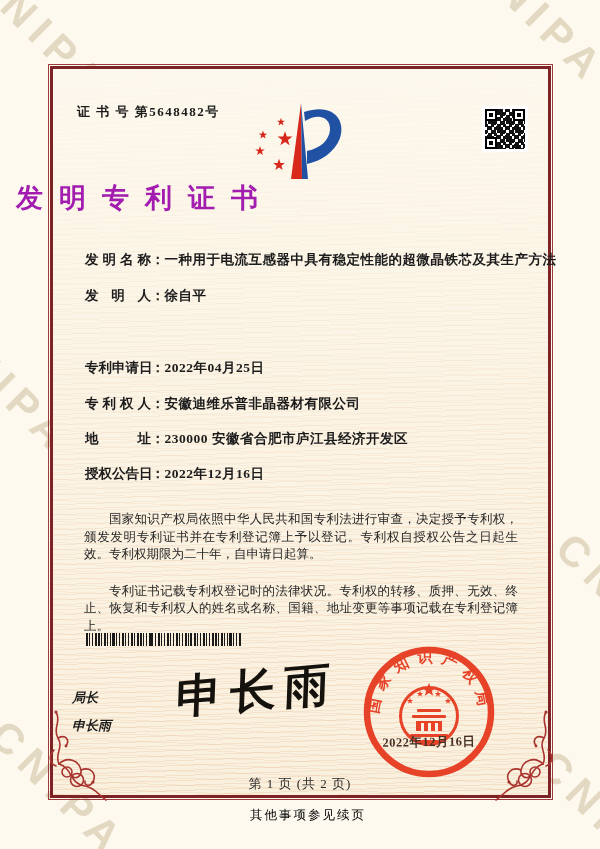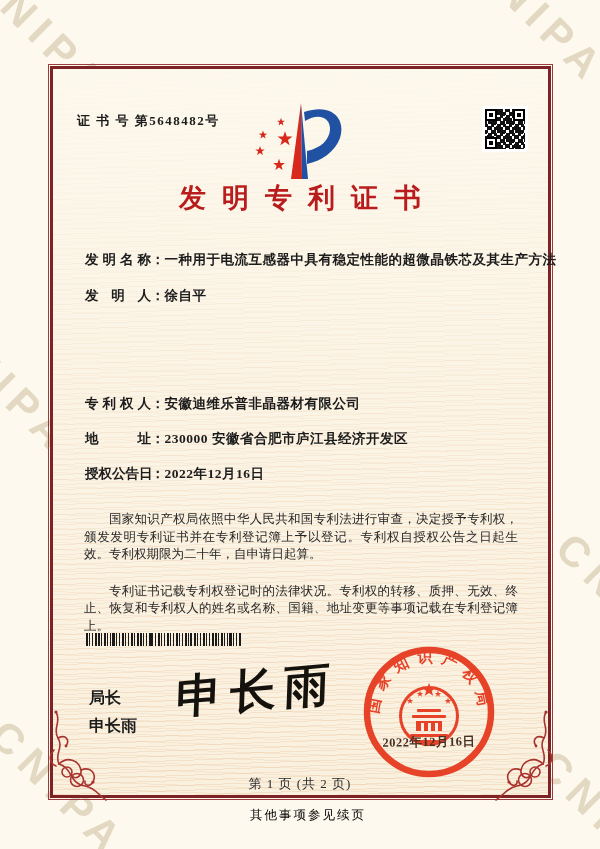--- a/index.html
+++ b/index.html
@@ -28,40 +28,40 @@
   .paper {
     position:absolute; inset:0;
     background-color:#faf0de;
     background-image:
       linear-gradient(180deg, rgba(253,249,238,0.95) 0%, rgba(253,249,238,0.45) 45%, rgba(250,236,215,0) 100%),
       repeating-linear-gradient(178deg, rgba(222,166,116,0.22) 0 1px, rgba(0,0,0,0) 1px 5px),
       repeating-linear-gradient(182deg, rgba(222,166,116,0.16) 0 1px, rgba(0,0,0,0) 1px 7px);
   }
   .flourish { position:absolute; z-index:6; }
   
-  .cert-no { position:absolute; left:77px; top:103px; font-size:13px; letter-spacing:1.5px; font-weight:600; z-index:5;margin-top:9px; }
+  .cert-no { position:absolute; left:77px; top:103px; font-size:13px; letter-spacing:1.5px; font-weight:600; z-index:5; }
   .logo { position:absolute; left:240px; top:101px; z-index:5; }
   .qr {
     position:absolute; left:482px; top:106px; width:46px; height:46px;
     background:#fff; padding:3px; z-index:5;
   }
   .qr-inner{
     position:relative; width:100%; height:100%;
     background:
       repeating-conic-gradient(#111 0 25%, rgba(0,0,0,0) 0 50%) 0 0/6px 6px,
       repeating-conic-gradient(#111 0 25%, rgba(0,0,0,0) 0 50%) 2px 3px/9px 9px,
       #fff;
   }
   .qr-f { position:absolute; width:12px; height:12px; border:2px solid #000; background:#fff; }
   .qr-f::after { content:""; position:absolute; inset:2px; background:#000; }
   .qr-f.tl{ left:0; top:0; } .qr-f.tr{ right:0; top:0; } .qr-f.bl{ left:0; bottom:0; }
   .title {
-    position:absolute; left:0; right:0; top:180px; text-align:center;
+    position:absolute; left:0; right:0; top:180px; 
     font-size:27px; font-weight:bold; letter-spacing:16px; text-indent:16px;
-    color:#b91c1c; z-index:5;
+    color:#a21caf; z-index:5;
   }
   
   .field-row { position:absolute; left:85px; width:445px; height:18px; font-size:13.5px; font-weight:bold; z-index:5; white-space:nowrap; }
   .f-label { display:inline-block; width:66px; text-align:justify; text-align-last:justify; vertical-align:top; }
   .f-colon { display:inline-block; vertical-align:top; }
   .f-value { display:inline-block; vertical-align:top; letter-spacing:0.5px; }
   .pair2 { position:absolute; left:220px; top:0; }
   
   .legal {
     position:absolute; left:84px; top:492px; width:434px; z-index:5;
@@ -69,21 +69,21 @@
   }
   .legal p { text-indent:2em;margin-top:19px; }
   
   .barcode {
     position:absolute; left:86px; top:633px; width:155px; height:13px; z-index:5;
     background-image:
       repeating-linear-gradient(90deg,#1a1a1a 0 1px, rgba(0,0,0,0) 1px 3px),
       repeating-linear-gradient(90deg,#1a1a1a 0 2px, rgba(0,0,0,0) 2px 9px),
       repeating-linear-gradient(90deg,#1a1a1a 0 1px, rgba(0,0,0,0) 1px 13px);
   }
-  .director { position:absolute; left:89px; top:684px; z-index:5; font-size:16px; font-weight:bold; line-height:28px; }
+  .director { position:absolute; left:72px; top:684px; z-index:5; font-size:13px; font-weight:bold; line-height:28px;font-style:italic; }
   .autograph {
     position:absolute; left:176px; top:660px; z-index:5;
     font-size:46px; font-weight:bold; letter-spacing:8px; color:#15120e;
     transform:rotate(-5deg) skewX(-7deg);
   }
   
   .seal { position:absolute; left:360px; top:643px; width:138px; height:138px; z-index:7; opacity:0.96; }
   .seal-date {
     position:absolute; left:0; right:0; top:91px; text-align:center; z-index:8;
     font-size:12.5px; font-weight:bold; letter-spacing:0.5px; color:#40291e;
@@ -160,20 +160,23 @@
     </div>
   </div>
 
   <div class="title">发明专利证书</div>
 
   <div class="field-row" style="top:251px;">
     <span class="f-label">发明名称</span><span class="f-colon">：</span><span class="f-value">一种用于电流互感器中具有稳定性能的超微晶铁芯及其生产方法</span>
   </div>
   <div class="field-row" style="top:287px;">
     <span class="f-label">发明人</span><span class="f-colon">：</span><span class="f-value">徐自平</span>
+  </div>
+  <div class="field-row" style="top:359px;">
+    <span class="f-label">专利申请日</span><span class="f-colon">：</span><span class="f-value">2022年04月25日</span>
   </div>
   <div class="field-row" style="top:395px;">
     <span class="f-label">专利权人</span><span class="f-colon">：</span><span class="f-value">安徽迪维乐普非晶器材有限公司</span>
   </div>
   <div class="field-row" style="top:430px;">
     <span class="f-label">地址</span><span class="f-colon">：</span><span class="f-value">230000 安徽省合肥市庐江县经济开发区</span>
   </div>
   <div class="field-row" style="top:465px;">
     <span class="f-label">授权公告日</span><span class="f-colon">：</span><span class="f-value">2022年12月16日</span>
   </div>

